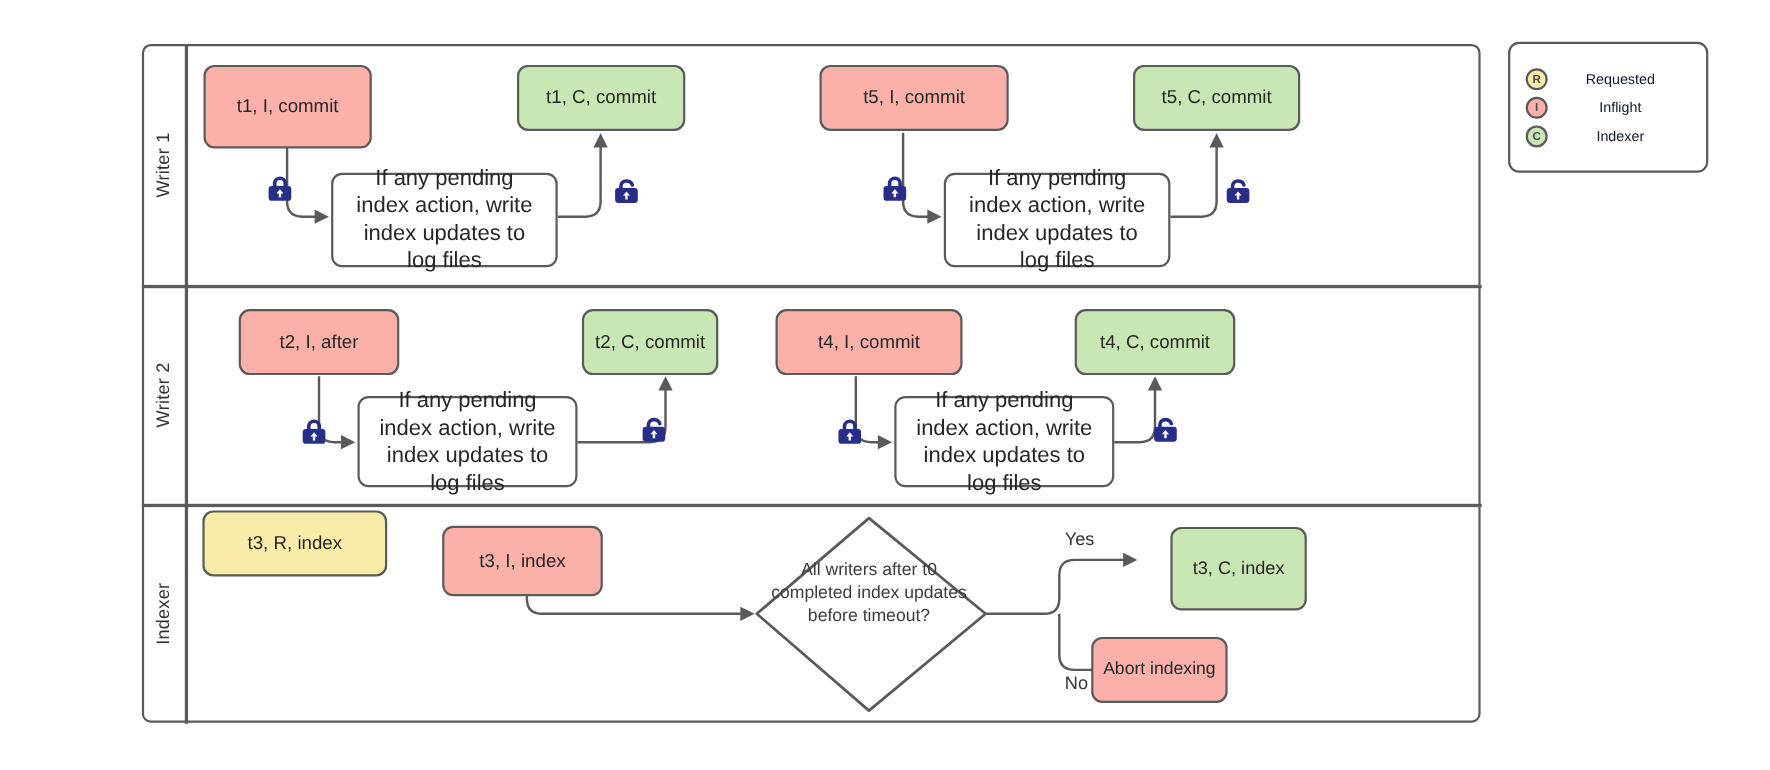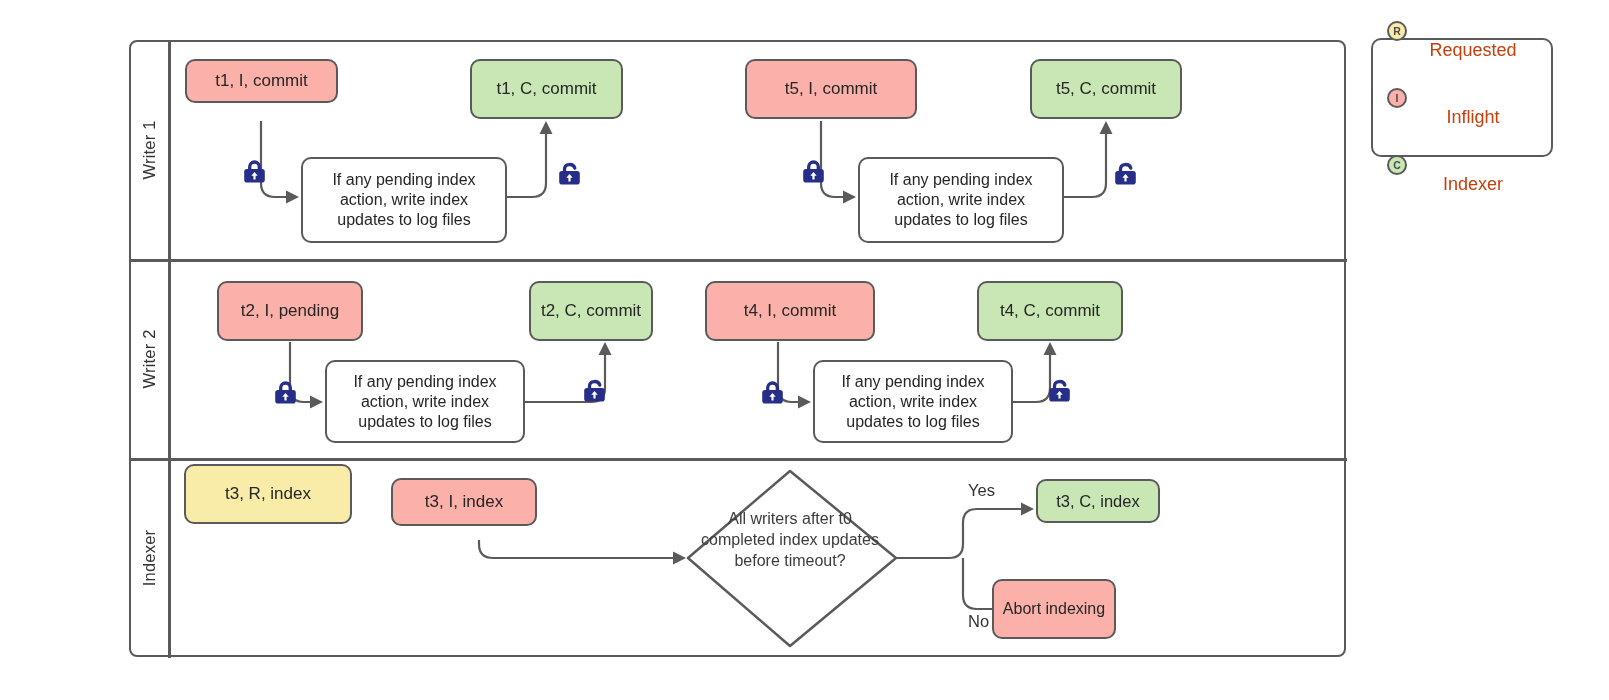--- a/index.html
+++ b/index.html
@@ -21,21 +21,21 @@
   }
   
   .node{
     position:absolute;display:flex;align-items:center;justify-content:center;
     border:2.5px solid #5A5A5A;border-radius:10px;font-size:17px;color:#262626;
     box-sizing:border-box;text-align:center;line-height:1.25;
   }
   .pink{background:var(--inflight,#FBB1AA);}
   .green{background:var(--commit,#C8E7B4);}
   .yellow{background:var(--requested,#F8ECA8);}
-  .white{background:#ffffff;font-size:16px;padding:20px 12px;}
+  .white{background:#ffffff;font-size:20px;padding:20px 12px;}
   
   #edges{position:absolute;left:0;top:0;width:1609px;height:700px;}
   #edges path.line{fill:none;stroke:#5A5A5A;stroke-width:2.2px;}
   #edges path.head{fill:#5A5A5A;stroke:none;}
   #edges polygon.diamond{fill:#ffffff;stroke:#5A5A5A;stroke-width:2.5px;stroke-linejoin:round;}
   .diamond-label{
     position:absolute;left:790px;top:540px;width:198px;transform:translate(-50%,-50%);
     text-align:center;font-size:16px;color:#3c3c3c;line-height:1.3;
   }
   .branch-label{position:absolute;font-size:16.5px;color:#333;}
@@ -49,21 +49,21 @@
     position:absolute;left:1371px;top:38px;width:182px;height:119px;
     border:2.5px solid #5A5A5A;border-radius:10px;background:#fff;box-sizing:border-box;
     display:flex;flex-direction:column;justify-content:center;gap:6px;padding:8px 12px 8px 14px;
   }
   .legend-row{display:flex;align-items:center;}
   .legend-dot{
     width:16px;height:16px;border:2.5px solid #5A5A5A;border-radius:50%;
     display:flex;align-items:center;justify-content:center;
     font-size:10.5px;font-weight:600;color:#4a4a4a;flex:0 0 auto;
   }
-  .legend-text{flex:1;text-align:center;font-size:18px;color:#c2410c;margin-top:40px;}
+  .legend-text{flex:1;text-align:center;font-size:13px;color:#0f172a;}
 </style>
 </head>
 <body>
 
 <div id="canvas">
 
   <svg id="edges" viewBox="0 0 1609 700">
 
     <path class="line" d="M261 121 V183 Q261 197 275 197 H287"></path>
     <path class="head" d="M299 197 L286 190.5 L286 203.5 Z"></path>
@@ -95,40 +95,40 @@
   </svg>
 
   <div class="frame"></div>
   <div class="lane-divider" style="top:259px"></div>
   <div class="lane-divider" style="top:458px"></div>
   <div class="lane-sep"></div>
   <div class="lane-label" style="top:150px">Writer 1</div>
   <div class="lane-label" style="top:359px">Writer 2</div>
   <div class="lane-label" style="top:558px">Indexer</div>
 
-  <div class="node pink" style="left:185px;top:59px;width:153px;height:44px">t1, I, commit</div>
+  <div class="node pink" style="left:185px;top:59px;width:153px;height:76px">t1, I, commit</div>
   <div class="node green" style="left:470px;top:59px;width:153px;height:60px">t1, C, commit</div>
   <div class="node white" style="left:301px;top:157px;width:206px;height:86px">If any pending index action, write index updates to log files</div>
   <div class="node pink" style="left:745px;top:59px;width:172px;height:60px">t5, I, commit</div>
   <div class="node green" style="left:1030px;top:59px;width:152px;height:60px">t5, C, commit</div>
   <div class="node white" style="left:858px;top:157px;width:206px;height:86px">If any pending index action, write index updates to log files</div>
 
-  <div class="node pink" style="left:217px;top:281px;width:146px;height:60px">t2, I, pending</div>
+  <div class="node pink" style="left:217px;top:281px;width:146px;height:60px">t2, I, after</div>
   <div class="node green" style="left:529px;top:281px;width:124px;height:60px">t2, C, commit</div>
   <div class="node white" style="left:325px;top:360px;width:200px;height:83px">If any pending index action, write index updates to log files</div>
   <div class="node pink" style="left:705px;top:281px;width:170px;height:60px">t4, I, commit</div>
   <div class="node green" style="left:977px;top:281px;width:146px;height:60px">t4, C, commit</div>
   <div class="node white" style="left:813px;top:360px;width:200px;height:83px">If any pending index action, write index updates to log files</div>
 
   <div class="node yellow" style="left:184px;top:464px;width:168px;height:60px">t3, R, index</div>
-  <div class="node pink" style="left:391px;top:478px;width:146px;height:48px">t3, I, index</div>
+  <div class="node pink" style="left:402px;top:478px;width:146px;height:64px">t3, I, index</div>
   <div class="diamond-label">All writers after t0 completed index updates before timeout?</div>
   <div class="branch-label" style="left:968px;top:481px">Yes</div>
   <div class="branch-label" style="left:968px;top:612px">No</div>
-  <div class="node green" style="left:1036px;top:479px;width:124px;height:44px;font-size:16.5px">t3, C, index</div>
+  <div class="node green" style="left:1064px;top:479px;width:124px;height:76px;font-size:16.5px">t3, C, index</div>
   <div class="node pink" style="left:992px;top:579px;width:124px;height:60px;font-size:16px">Abort indexing</div>
 
   <div class="lock" style="left:241px;top:158px">
       <svg viewBox="0 0 27 27">
         <path class="shackle" d="M8.7 12 V8.8 A4.8 4.8 0 0 1 18.3 8.8 V12"></path>
         <rect class="fillpart" x="3.2" y="11" width="20.6" height="13.5" rx="2.8"></rect>
         <path d="M13.5 14 L10.3 17.8 H12.4 V21.4 H14.6 V17.8 H16.7 Z" fill="#fff"></path>
       </svg>
     </div>
   <div class="lock" style="left:556px;top:160px">

